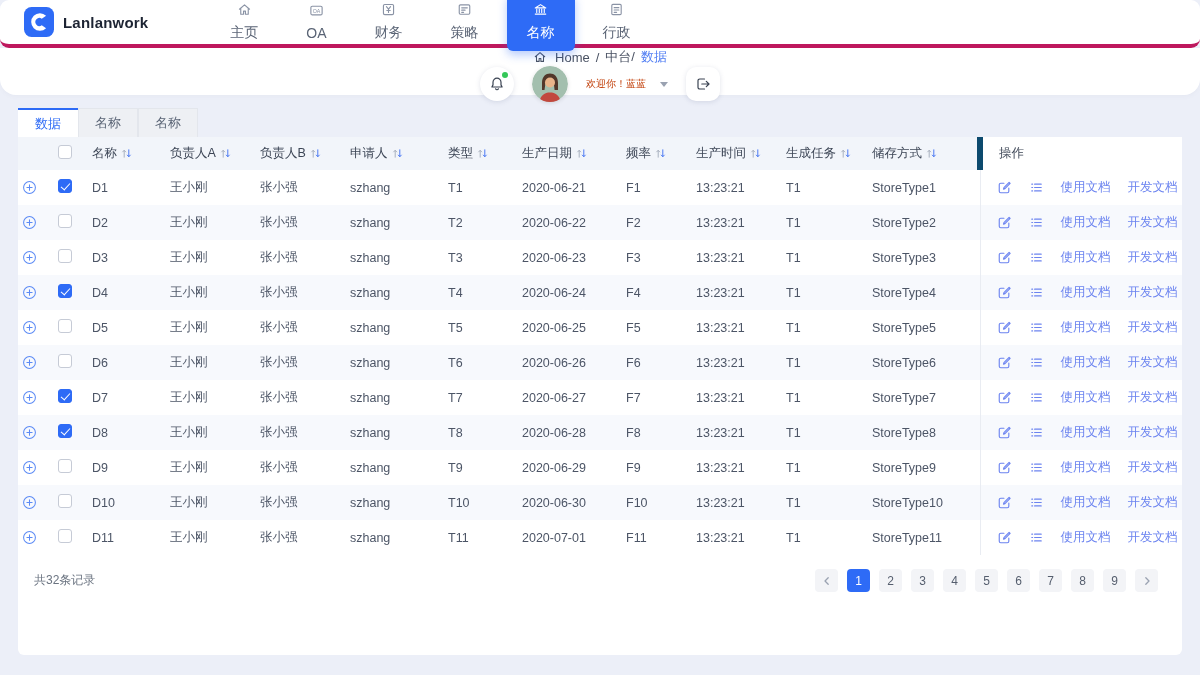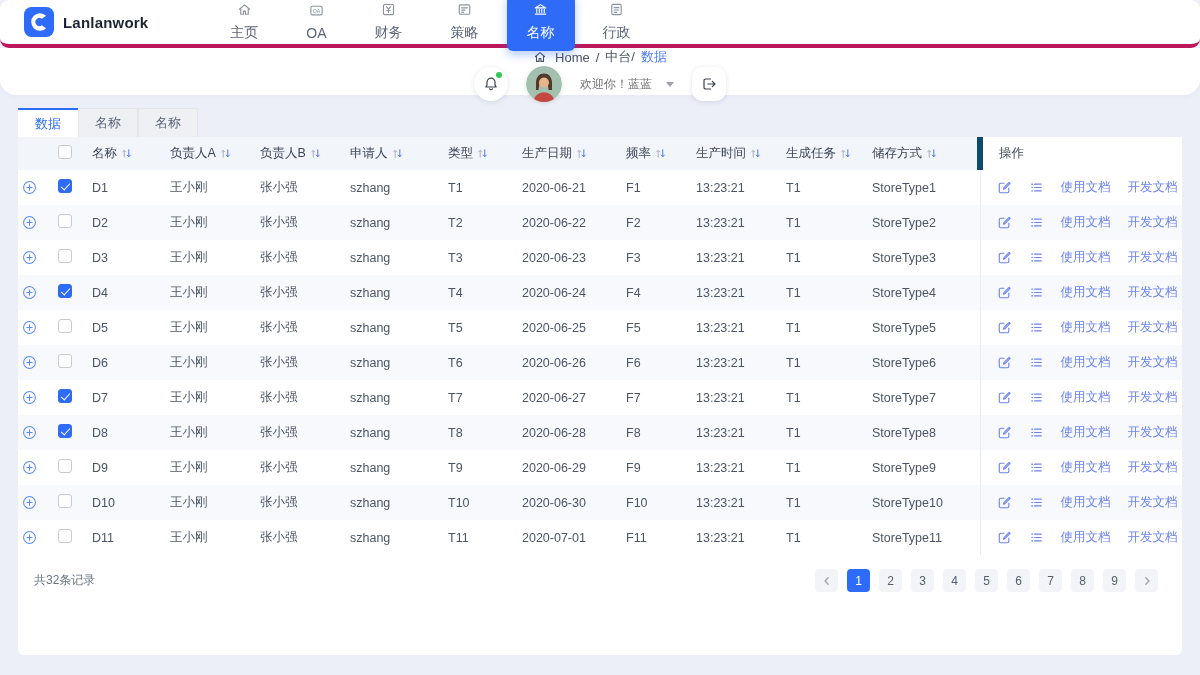--- a/index.html
+++ b/index.html
@@ -20,21 +20,21 @@
 
   
   .subbar { height:47px; background:#fff; border-radius:0 0 16px 16px; display:flex; align-items:center; justify-content:space-between; padding:0 24px; position:relative; z-index:2; box-shadow:0 2px 4px rgba(90,100,140,.04);flex-direction:column; }
   .breadcrumb { display:flex; align-items:center; gap:6px; font-size:13px; color:#4a5263; }
   .breadcrumb .icon { color:#4a5263; margin-right:2px; }
   .crumb-current { color:#4d7bf3; }
   .userbar { display:flex; align-items:center; gap:18px; }
   .bell { position:relative; width:34px; height:34px; border-radius:50%; display:flex; align-items:center; justify-content:center; color:#3a4352; cursor:pointer; box-shadow:0 1px 5px rgba(90,100,140,.18); background:#fff; }
   .bell .dot { position:absolute; top:5px; right:6px; width:6px; height:6px; border-radius:50%; background:#35c759; }
   .avatar { width:36px; height:36px; border-radius:50%; overflow:hidden; box-shadow:0 1px 4px rgba(0,0,0,.12); cursor:pointer; }
-  .welcome { display:flex; align-items:center; gap:14px; font-size:12px; color:#737373; cursor:pointer; }
+  .welcome { display:flex; align-items:center; gap:14px; font-size:10px; color:#c2410c; cursor:pointer; }
   .caret { width:0; height:0; border-left:4px solid transparent; border-right:4px solid transparent; border-top:5px solid #9aa2b1; }
   .logout { width:34px; height:34px; border-radius:10px; display:flex; align-items:center; justify-content:center; color:#3a4352; background:#fff; box-shadow:0 1px 5px rgba(90,100,140,.18); cursor:pointer; }
 
   
   .content { padding:0 18px; }
   .tabs { display:flex; margin-top:13px; }
   .tab { width:60px; height:29px; display:flex; align-items:center; justify-content:center; font-size:13px; color:#5a6475; background:#eef0f4; border:1px solid #e3e6ec; border-bottom:none; cursor:pointer; }
   .tab.active { background:#fff; color:#2e6bf6; border-top:2px solid #2e6bf6; border-left:none; border-right:none; }
   .panel { background:#fff; border-radius:0 6px 6px 6px; min-height:518px; }
 

